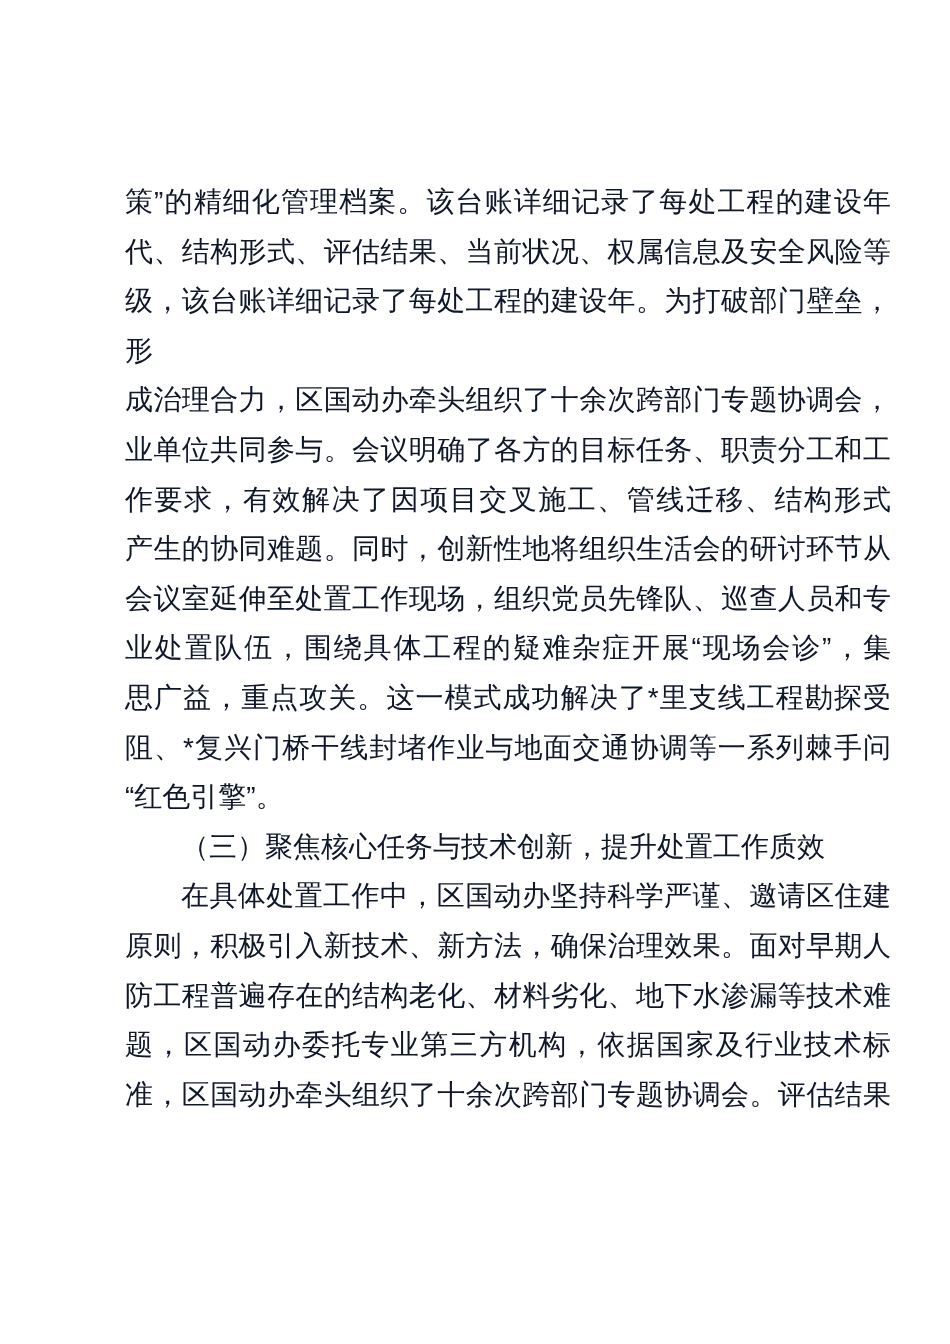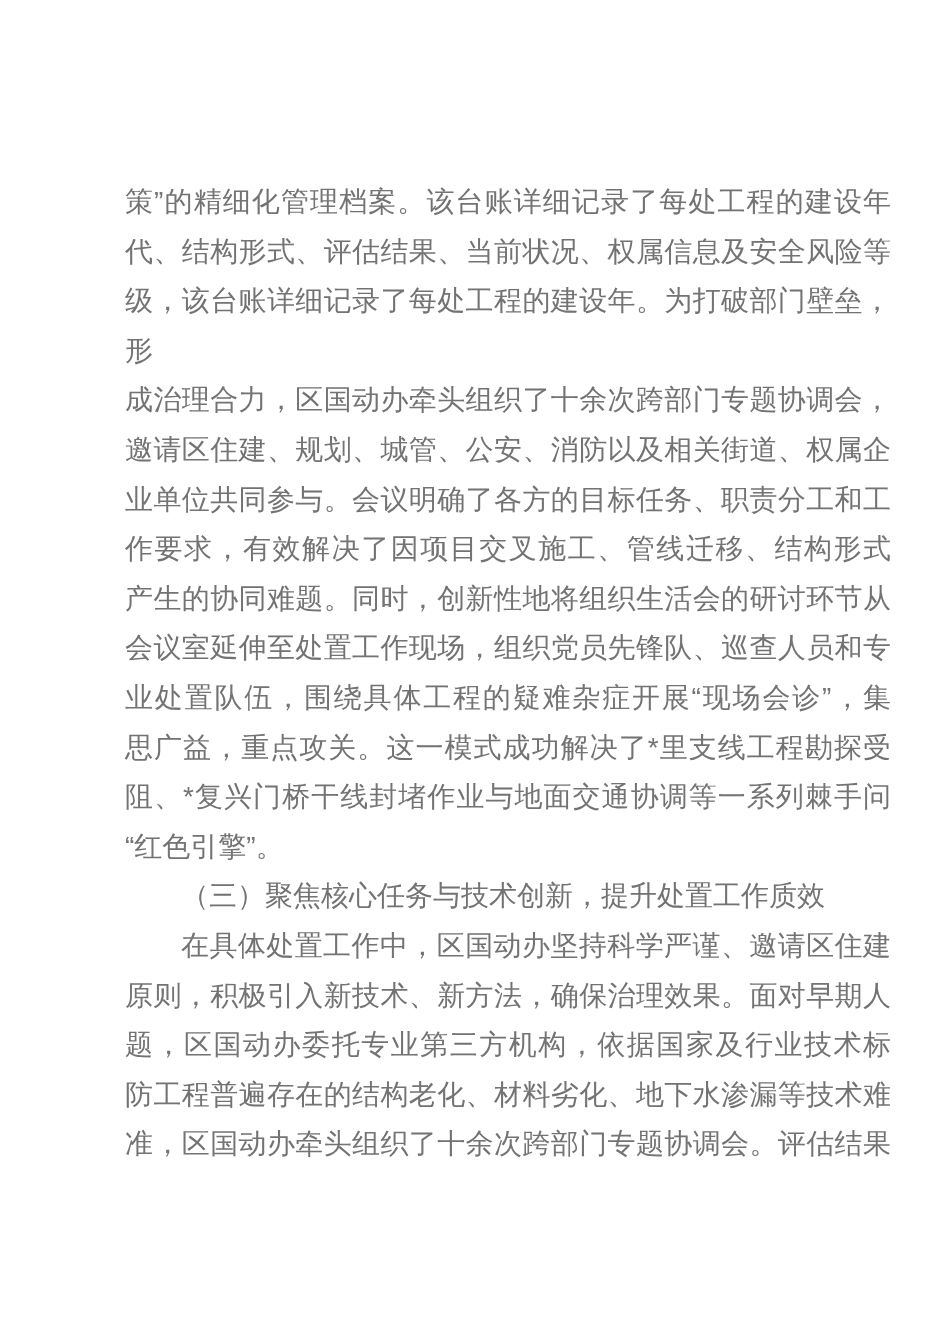--- a/index.html
+++ b/index.html
@@ -36,34 +36,33 @@
     text-indent: 56px;
   }
   .line.heading {
     font-weight: normal;
   }
 </style>
 </head>
 <body>
 
 <div class="page" style="background: rgb(255, 255, 255);">
-  <div class="text-block" style="color: #737373;">
+  <div class="text-block" style="color: #0f172a;">
       <div class="line fill">策”的精细化管理档案。该台账详细记录了每处工程的建设年</div>
       <div class="line fill">代、结构形式、评估结果、当前状况、权属信息及安全风险等</div>
       <div class="line fill">级，该台账详细记录了每处工程的建设年。为打破部门壁垒，形</div>
       <div class="line fill">成治理合力，区国动办牵头组织了十余次跨部门专题协调会，</div>
-      <div class="line fill">邀请区住建、规划、城管、公安、消防以及相关街道、权属企</div>
       <div class="line fill">业单位共同参与。会议明确了各方的目标任务、职责分工和工</div>
       <div class="line fill">作要求，有效解决了因项目交叉施工、管线迁移、结构形式</div>
       <div class="line fill">产生的协同难题。同时，创新性地将组织生活会的研讨环节从</div>
       <div class="line fill">会议室延伸至处置工作现场，组织党员先锋队、巡查人员和专</div>
       <div class="line fill">业处置队伍，围绕具体工程的疑难杂症开展“现场会诊”，集</div>
       <div class="line fill">思广益，重点攻关。这一模式成功解决了*里支线工程勘探受</div>
       <div class="line fill">阻、*复兴门桥干线封堵作业与地面交通协调等一系列棘手问</div>
       <div class="line">“红色引擎”。</div>
       <div class="line heading indent">（三）聚焦核心任务与技术创新，提升处置工作质效</div>
       <div class="line fill indent">在具体处置工作中，区国动办坚持科学严谨、邀请区住建</div>
       <div class="line fill">原则，积极引入新技术、新方法，确保治理效果。面对早期人</div>
+      <div class="line fill">防工程普遍存在的结构老化、材料劣化、地下水渗漏等技术难</div>
       <div class="line fill">题，区国动办委托专业第三方机构，依据国家及行业技术标</div>
-      <div class="line fill">防工程普遍存在的结构老化、材料劣化、地下水渗漏等技术难</div>
       <div class="line fill">准，区国动办牵头组织了十余次跨部门专题协调会。评估结果</div>
     </div>
 </div>
 
 </body></html>

